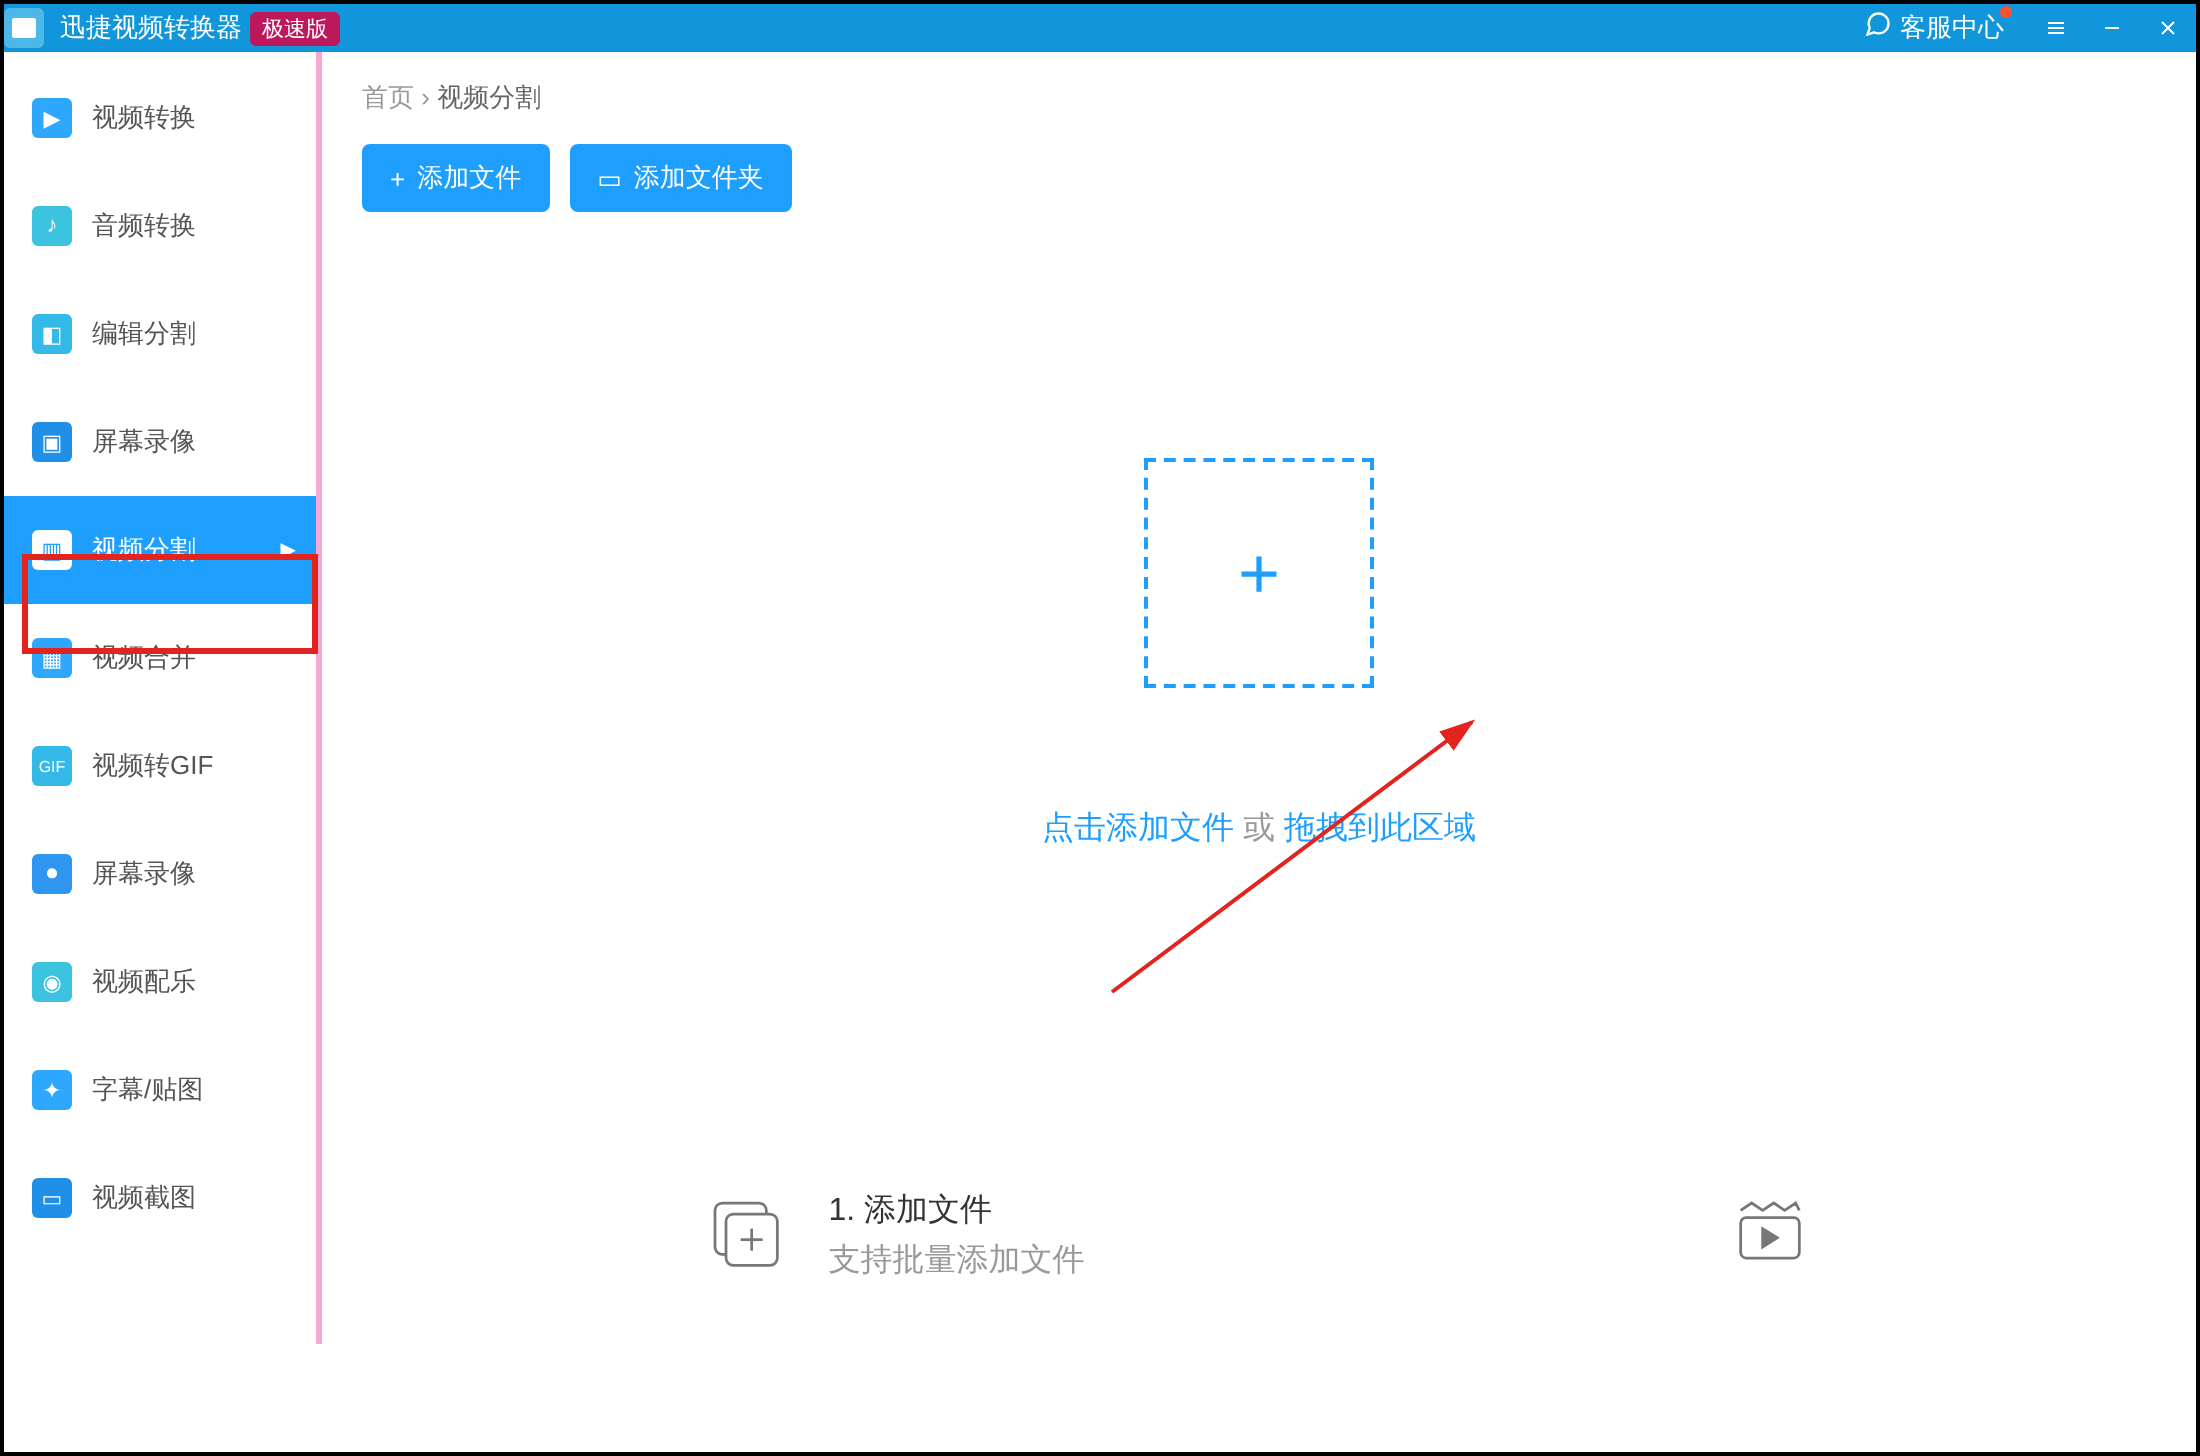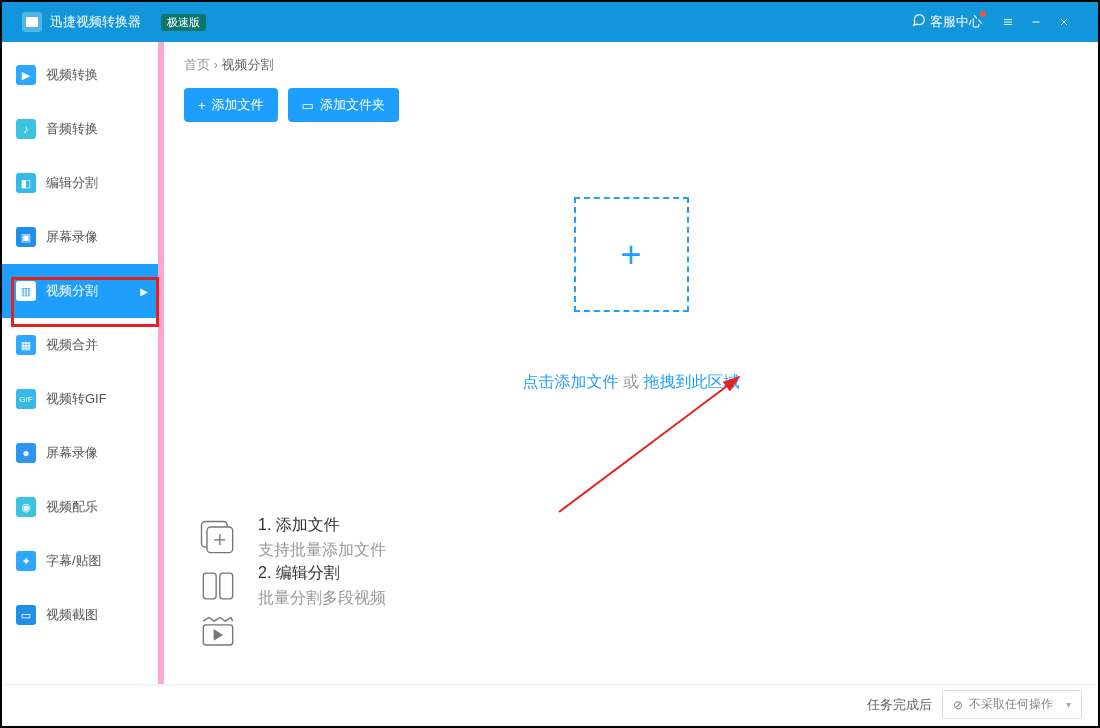--- a/index.html
+++ b/index.html
@@ -1,62 +1,62 @@
 <!DOCTYPE html>
 <html><head>
 <meta charset="utf-8">
 <style>
 * { margin: 0; padding: 0; box-sizing: border-box; font-family: "Microsoft YaHei", sans-serif; }
 body { width: 1100px; height: 728px; background: #fff; overflow: hidden; position: relative; }
 
 .outer-frame { width: 1100px; height: 728px; border: 2px solid #000; position: relative; }
 
-.titlebar { height: 40px; background: #1296db; display: flex; align-items: center; padding: 0 20px; color: #fff; font-size: 13px; }
+.titlebar { height: 24px; background: #1296db; display: flex; align-items: center; padding: 0 0; color: #fff; font-size: 13px; }
 .titlebar .logo-icon { width: 20px; height: 20px; background: #4db8e8; border-radius: 3px; display: flex; align-items: center; justify-content: center; margin-right: 8px; position: relative; }
 .titlebar .logo-icon::before { content: ""; width: 12px; height: 10px; background: #fff; border-radius: 1px; }
 .titlebar .app-title { font-weight: 500; }
-.titlebar .badge { margin-left: 20px; background: #0f766e; padding: 1px 6px; border-radius: 3px; font-size: 11px; }
+.titlebar .badge { margin-left: 4px; background: #be185d; padding: 1px 6px; border-radius: 3px; font-size: 11px; }
 .titlebar .spacer { flex: 1; }
 .titlebar .support { display: flex; align-items: flex-start; gap: 4px; margin-right: 12px; cursor: pointer; position: relative; }
 .titlebar .support .dot { position: absolute; top: -2px; right: -4px; width: 6px; height: 6px; background: #ff5030; border-radius: 50%; }
 .titlebar .win-btn { width: 28px; height: 28px; display: flex; align-items: center; justify-content: center; cursor: pointer; }
 .titlebar .win-btn svg { width: 12px; height: 12px; }
 
 .body-area { display: flex; height: calc(100% - 36px - 42px); }
 
 .sidebar { width: 156px; background: #fff; padding-top: 6px; }
 .sidebar-item { height: 54px; display: flex; align-items: center; padding-left: 14px; gap: 10px; color: #555; font-size: 13px; cursor: pointer; position: relative; }
 .sidebar-item.active { background: #1e9ffd; color: #fff; }
 .sidebar-item.active .arrow { position: absolute; right: 10px; color: #fff; font-size: 10px; }
 .sidebar-highlight { position: absolute; left: 9px; top: 275px; width: 148px; height: 50px; border: 3px solid #e3241e; pointer-events: none; z-index: 5; }
 .sidebar-icon { width: 20px; height: 20px; border-radius: 3px; display: flex; align-items: center; justify-content: center; color: #fff; font-size: 11px; }
 .ic-blue { background: #2ea7ff; }
 .ic-cyan { background: #3cc3e0; }
 .ic-teal { background: #34b9e8; }
 .ic-blue2 { background: #1f8fe8; }
 .ic-blue3 { background: #2e95f0; }
 
-.main { flex: 1; border-left: 6px solid #f9a8d4; position: relative; display: flex; flex-direction: column; justify-content: flex-end; }
+.main { flex: 1; border-left: 3px solid #f9a8d4; position: relative; display: flex; flex-direction: column; justify-content: flex-end; }
 
 .breadcrumb { padding: 14px 20px 10px; color: #999; font-size: 13px; }
 .breadcrumb .curr { color: #666; }
 
 .toolbar { padding: 4px 20px 14px; display: flex; gap: 10px; }
 .btn { background: #1e9ffd; color: #fff; border: none; border-radius: 4px; padding: 8px 14px; font-size: 13px; cursor: pointer; display: flex; align-items: center; gap: 6px; }
 
 .drop-area { flex: 1; display: flex; flex-direction: column; align-items: center; justify-content: center; position: relative; }
 .drop-box { width: 115px; height: 115px; border: 2px dashed #1e9ffd; display: flex; align-items: center; justify-content: center; cursor: pointer; margin-bottom: 60px; margin-top: -40px; }
 .drop-box .plus { font-size: 36px; color: #1e9ffd; font-weight: 200; }
 .drop-text { font-size: 16px; color: #999; margin-top: 0px; }
 .drop-text .link1 { color: #1e9ffd; cursor: pointer; margin-top: 36px; }
 .drop-text .link2 { color: #1e9ffd; cursor: pointer; }
 
 .red-arrow { position: absolute; left: 385px; top: 320px; pointer-events: none; z-index: 4; }
 
-.steps { display: flex; justify-content: space-around; padding: 20px 30px 30px; flex-direction: column; }
+.steps { display: flex; justify-content: space-around; padding: 20px 30px 30px; }
 .step { display: flex; align-items: center; gap: 16px; }
 .step-icon { width: 48px; height: 48px; display: flex; align-items: center; justify-content: center; }
 .step-icon svg { width: 44px; height: 44px; stroke: #777; fill: none; stroke-width: 1.5; }
 .step-text .t1 { font-size: 16px; color: #333; margin-bottom: 4px; }
 .step-text .t2 { font-size: 16px; color: #999; }
 
 .footer { position: absolute; bottom: 2px; left: 2px; right: 2px; height: 40px; border-top: 1px solid #eee; display: flex; align-items: center; justify-content: flex-end; padding: 0 14px; gap: 10px; background: #fff; }
 .footer .lbl { color: #666; font-size: 13px; }
 .footer .select { border: 1px solid #ddd; border-radius: 3px; padding: 5px 10px; font-size: 12px; color: #888; display: flex; align-items: center; gap: 6px; cursor: pointer; min-width: 140px; justify-content: space-between; }
 </style>
@@ -195,46 +195,24 @@
               </svg>
           </div>
           <div class="step-text">
             <div class="t1">1. 添加文件</div>
             <div class="t2">支持批量添加文件</div>
           </div>
         </div>
         <div class="step">
           <div class="step-icon">
             <svg viewBox="0 0 48 48">
-                <rect x="8" y="10" width="14" height="28" rx="3"></rect>
-                <rect x="26" y="10" width="14" height="28" rx="3"></rect>
-              </svg>
-          </div>
-          <div class="step-text">
-            <div class="t1">2. 编辑分割</div>
-            <div class="t2">批量分割多段视频</div>
-          </div>
-        </div>
-        <div class="step">
-          <div class="step-icon">
-            <svg viewBox="0 0 48 48">
                 <rect x="8" y="14" width="32" height="22" rx="3"></rect>
                 <path d="M8 10 L14 6 L20 10 L26 6 L32 10 L38 6 L40 10"></path>
                 <polygon points="20,20 20,30 28,25" fill="#777"></polygon>
               </svg>
           </div>
         </div>
       </div>
     </div>
   </div>
 
-  <div class="footer">
-    <span class="lbl">任务完成后</span>
-    <div class="select">
-      <span style="display:flex;align-items:center;gap:6px">
-        <span>⊘</span>
-        <span>不采取任何操作</span>
-      </span>
-      <span style="font-size:10px;color:#aaa">▾</span>
-    </div>
-  </div>
 
 </div>
 
 </body></html>

